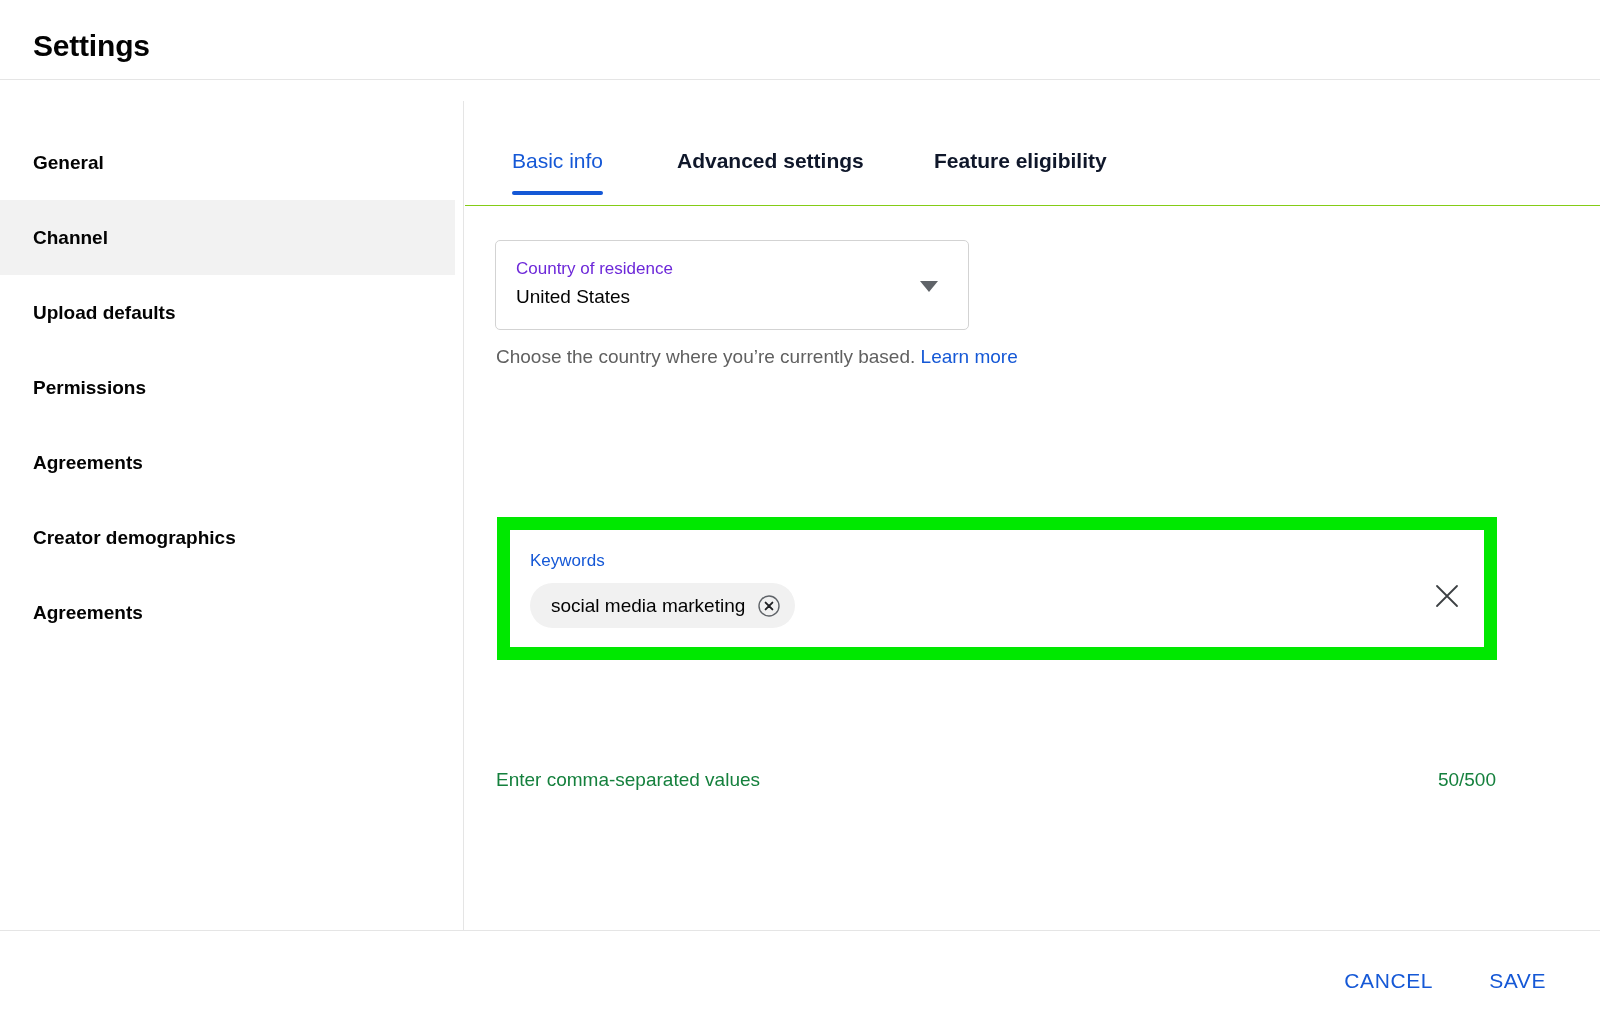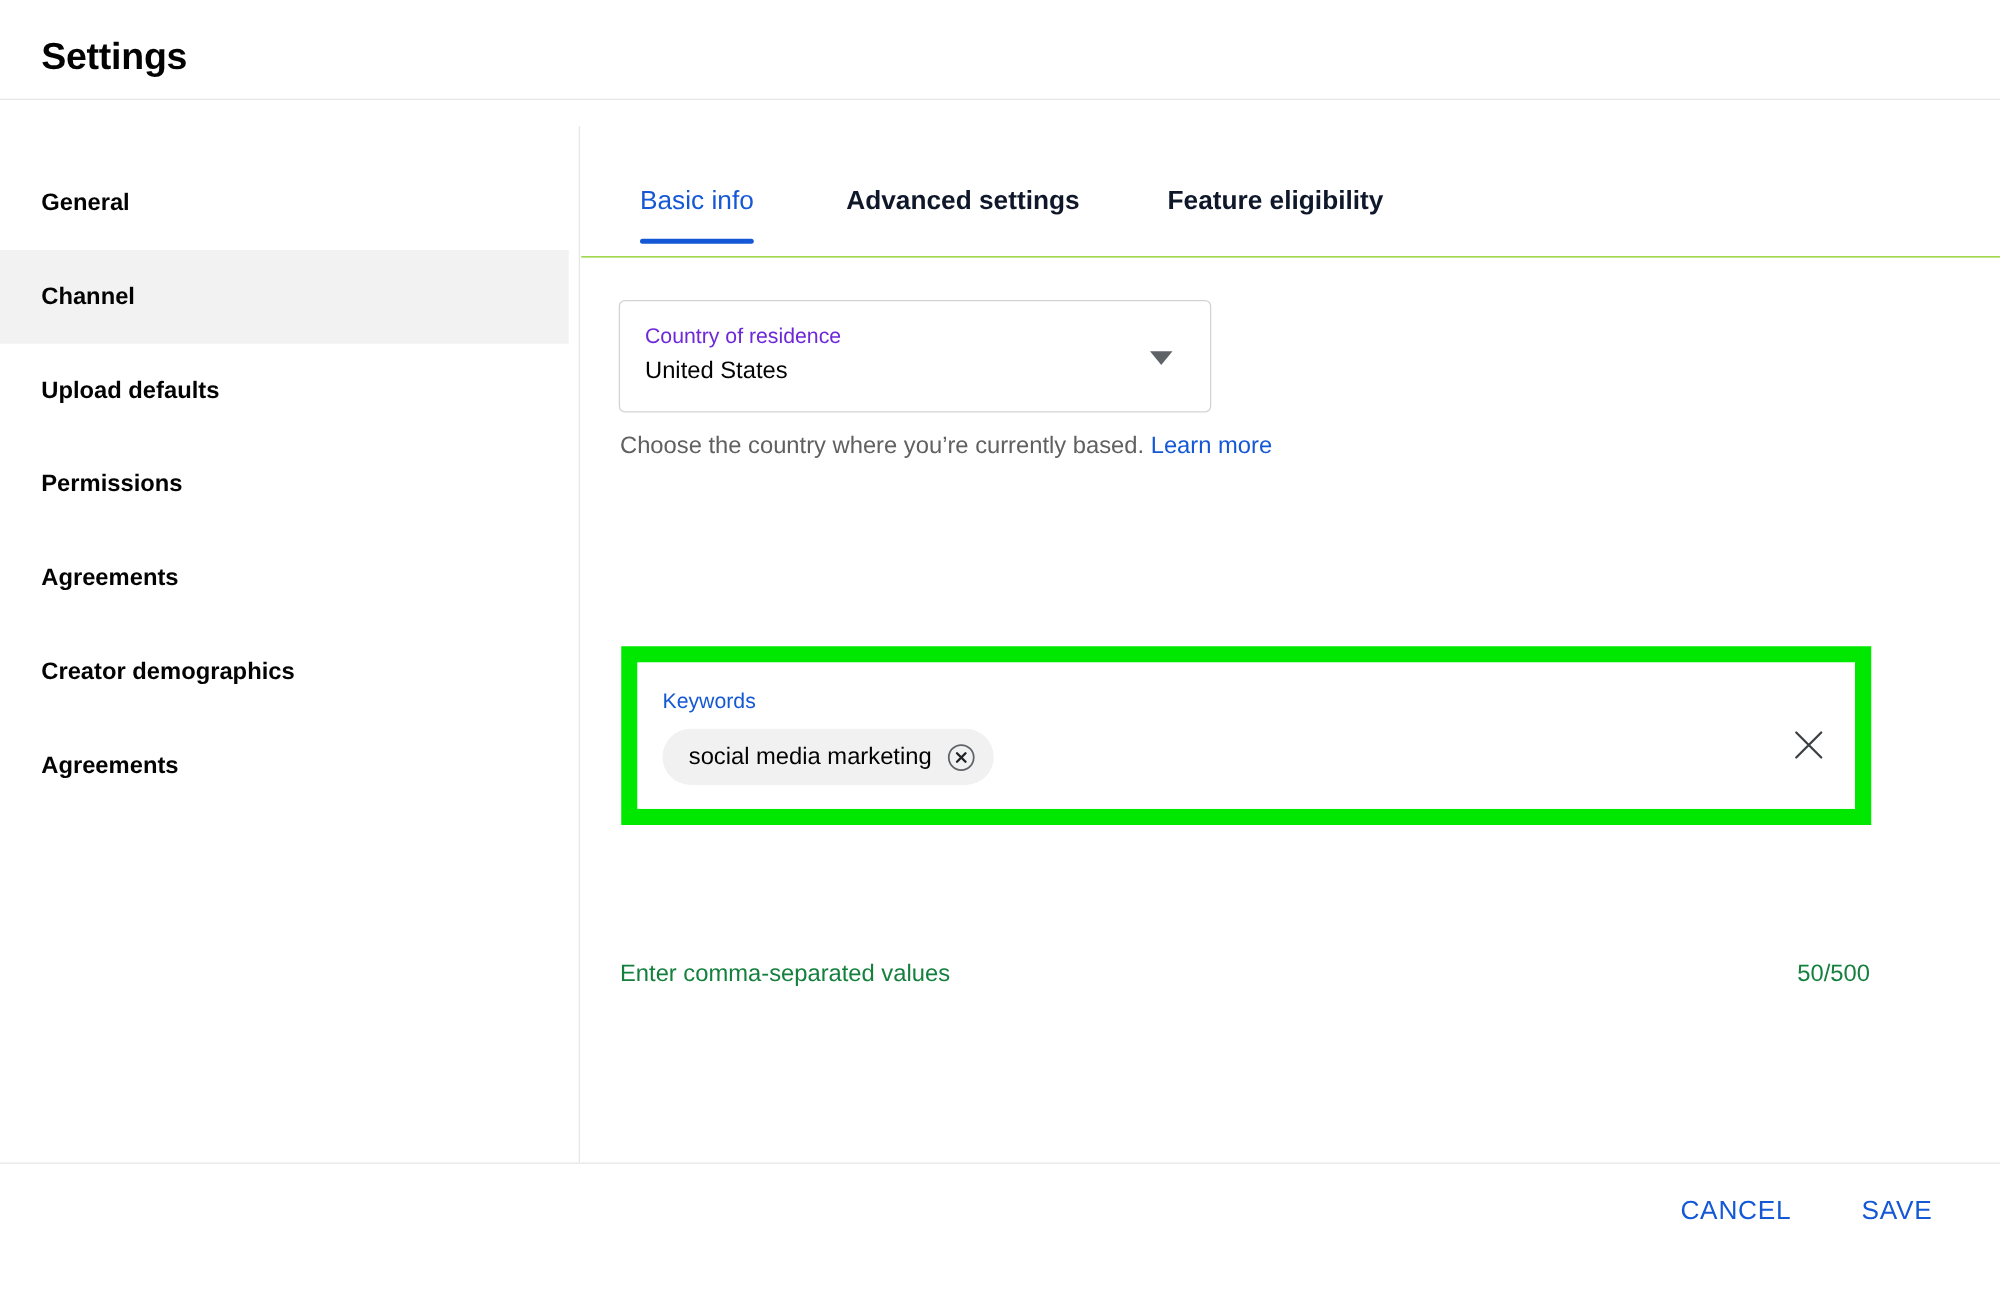--- a/index.html
+++ b/index.html
@@ -248,21 +248,21 @@
     left: 0;
     top: 930px;
     width: 1600px;
     height: 101px;
     background: #ffffff;
     border-top: 1px solid #e5e5e5;
   }
   .footer-actions {
     position: absolute;
     right: 40px;
-    top: 16px;
+    top: 28px;
     display: flex;
     align-items: flex-end;
     gap: 28px;
   }
   .text-button {
     font-size: 21px;
     font-weight: 500;
     color: #1558d6;
     letter-spacing: 0.6px;
     padding: 10px 14px;

